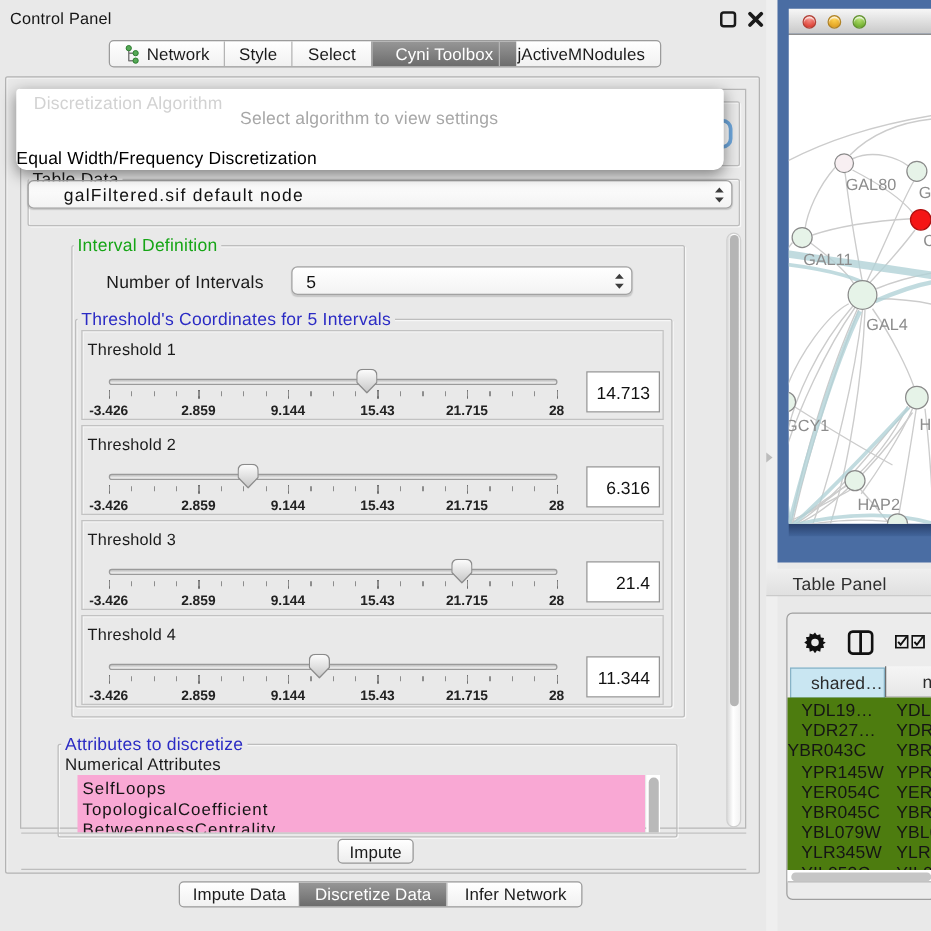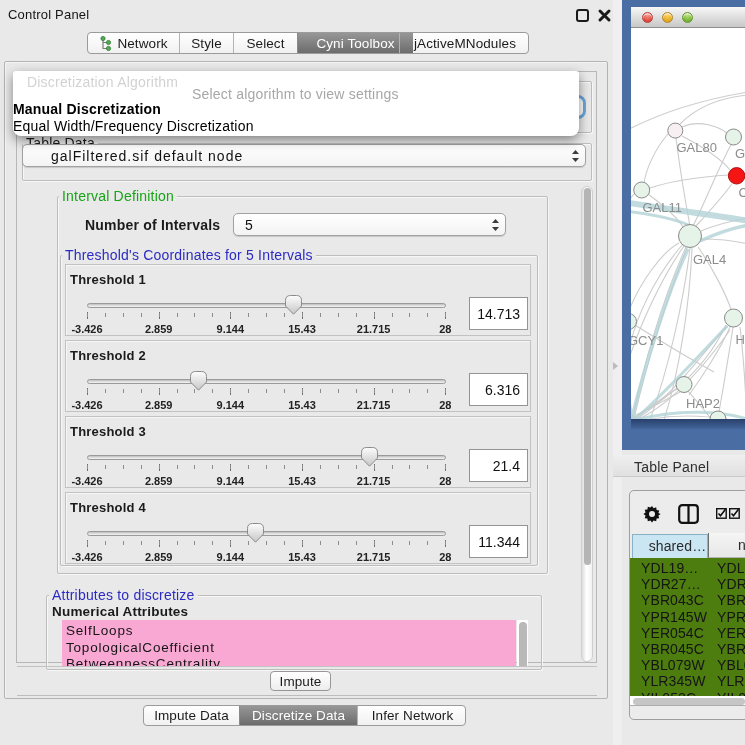--- a/index.html
+++ b/index.html
@@ -14,21 +14,21 @@
 .grp{position:absolute;border:1px solid #bdbdbd;border-radius:2px;
  box-shadow:inset 1px 1px 0 rgba(255,255,255,.65),1px 1px 0 rgba(255,255,255,.65)}
 .glab{position:absolute;background:#e9e9e9;padding:0 3px;font-size:14px;letter-spacing:.2px;line-height:15px;white-space:nowrap}
 .cb{position:absolute;background:linear-gradient(#ffffff,#f3f3f3);border:1px solid #a2a2a2;
  border-radius:5px;box-shadow:0 1px 1px rgba(0,0,0,.15);font-size:14px;letter-spacing:.2px;color:#111;
  display:flex;align-items:center;padding-left:9px}
 .vf{position:absolute;background:#fff;border:1px solid #949494;font-size:14px;color:#111;
  display:flex;align-items:center;justify-content:flex-end;padding-right:7px}
 .tp{position:absolute;left:65px;width:466px;border:1px solid #c2c2c2;height:72px;
  box-shadow:inset 1px 1px 0 rgba(255,255,255,.6)}
-.bl{font-weight:bold;font-size:13px;letter-spacing:.2px;white-space:nowrap}
+.bl{font-weight:normal;font-size:13px;letter-spacing:.2px;white-space:nowrap}
 .trk{position:absolute;left:87px;width:359px;height:5px;border:1px solid #9a9a9a;border-radius:3px;
  background:linear-gradient(#bdbdbd,#e9e9e9 70%,#f2f2f2)}
 .tmin{position:absolute;left:87px;width:360px;height:4px;
  background:repeating-linear-gradient(90deg,#8d8d8d 0 1px,transparent 1px 17.915px)}
 .tmaj{position:absolute;left:87px;width:360px;height:7px;
  background:repeating-linear-gradient(90deg,#6f6f6f 0 1px,transparent 1px 71.66px)}
 .tlab{position:absolute;transform:translateX(-50%);font-size:11px;font-weight:bold;color:#222;white-space:nowrap}
 .thm{position:absolute;width:17px;height:20px}
 .rw{height:16.2px;line-height:16.2px;font-size:14px;letter-spacing:.1px;color:#151515;white-space:nowrap;overflow:hidden}
 </style></head><body>
@@ -171,21 +171,20 @@
 background:linear-gradient(#ffffff,#ededed);display:flex;align-items:center;justify-content:center;font-size:13.5px;letter-spacing:.1px">Impute</div>
 <div class="segbox" style="left:143px;top:705px;width:323px;height:21px">
 <div class="sg" style="left:0;width:95px;border-left:none">Impute Data</div>
 <div class="sg on" style="left:95px;width:118px">Discretize Data</div>
 <div class="sg" style="left:213px;width:110px">Infer Network</div>
 </div>
 <div class="a" style="left:13px;top:71px;width:566px;height:65px;background:#fff;
  border-radius:3px 3px 8px 8px;box-shadow:0 4px 12px rgba(0,0,0,.45);z-index:40"></div>
 <div class="a" style="left:27px;top:74px;font-size:14px;letter-spacing:.2px;color:#d2d2d2;z-index:41">Discretization Algorithm</div>
 <div class="a" style="left:192px;top:86px;font-size:14px;letter-spacing:.2px;color:#a7a7a7;z-index:41">Select algorithm to view settings</div>
-<div class="a" style="left:13px;top:101px;font-size:14px;letter-spacing:.2px;font-weight:bold;color:#000;z-index:41">Manual Discretization</div>
 <div class="a" style="left:13px;top:118px;font-size:14px;letter-spacing:.2px;color:#000;z-index:41">Equal Width/Frequency Discretization</div>
 <div class="a" style="left:613px;top:0;width:9px;height:745px;background:#efefef"></div>
 <div class="a" style="left:613px;top:362px;width:0;height:0;border-top:4px solid transparent;border-bottom:4px solid transparent;border-left:5px solid #9a9a9a;opacity:.6"></div>
 <div class="a" style="left:622px;top:0;width:123px;height:450px;background:#4a6da3"></div>
 <div class="a" style="left:631px;top:419px;width:114px;height:10px;background:linear-gradient(#29406b,#42659b)"></div>
 <div class="a" style="left:631px;top:7px;width:114px;height:21px;
  background:linear-gradient(#f7f7f7,#c8c8c8);border-bottom:1px solid #8e8e8e"></div>
 <div class="a" style="left:641.5px;top:12px;width:11px;height:11px;border-radius:50%;
  background:radial-gradient(circle at 50% 28%,#f6938b,#de453a 72%);border:1px solid #b04137;box-shadow:inset 0 1.5px 1px rgba(255,255,255,.8)"></div>
 <div class="a" style="left:661.5px;top:12px;width:11px;height:11px;border-radius:50%;
@@ -284,21 +283,21 @@
  border:1px solid #87b2c6;display:flex;align-items:center;justify-content:center;padding-left:15px;
  font-size:14px;letter-spacing:.1px;color:#2b2b2b">shared…</div>
 <div class="a" style="left:708px;top:533px;width:41px;height:25px;
  background:linear-gradient(#f5f5f5,#e7e7e7);border-left:1px solid #6e6e6e;
  border-bottom:1px solid #b4b4b4;display:flex;align-items:center;padding-left:29px;
  font-size:14px;color:#2b2b2b">n</div>
 <div class="a" style="left:630px;top:558px;width:115px;height:138px;background:#4d7c0f;overflow:hidden">
       <div style="padding-top:2px">
         <div class="rw" style="padding-left:11px">YDL19…</div>
         <div class="rw" style="padding-left:11px">YDR27…</div>
-        <div class="rw" style="padding-left:11px">YBR043C</div>
+        <div class="rw" style="">YBR043C</div>
         <div class="rw" style="padding-left:11px">YPR145W</div>
         <div class="rw" style="padding-left:11px">YER054C</div>
         <div class="rw" style="padding-left:11px">YBR045C</div>
         <div class="rw" style="padding-left:11px">YBL079W</div>
         <div class="rw" style="padding-left:11px">YLR345W</div>
         <div class="rw" style="padding-left:11px">YIL052C</div>
       </div>
     </div>
 <div class="a" style="left:717px;top:558px;width:29px;height:138px;overflow:hidden">
       <div style="padding-top:2px">

